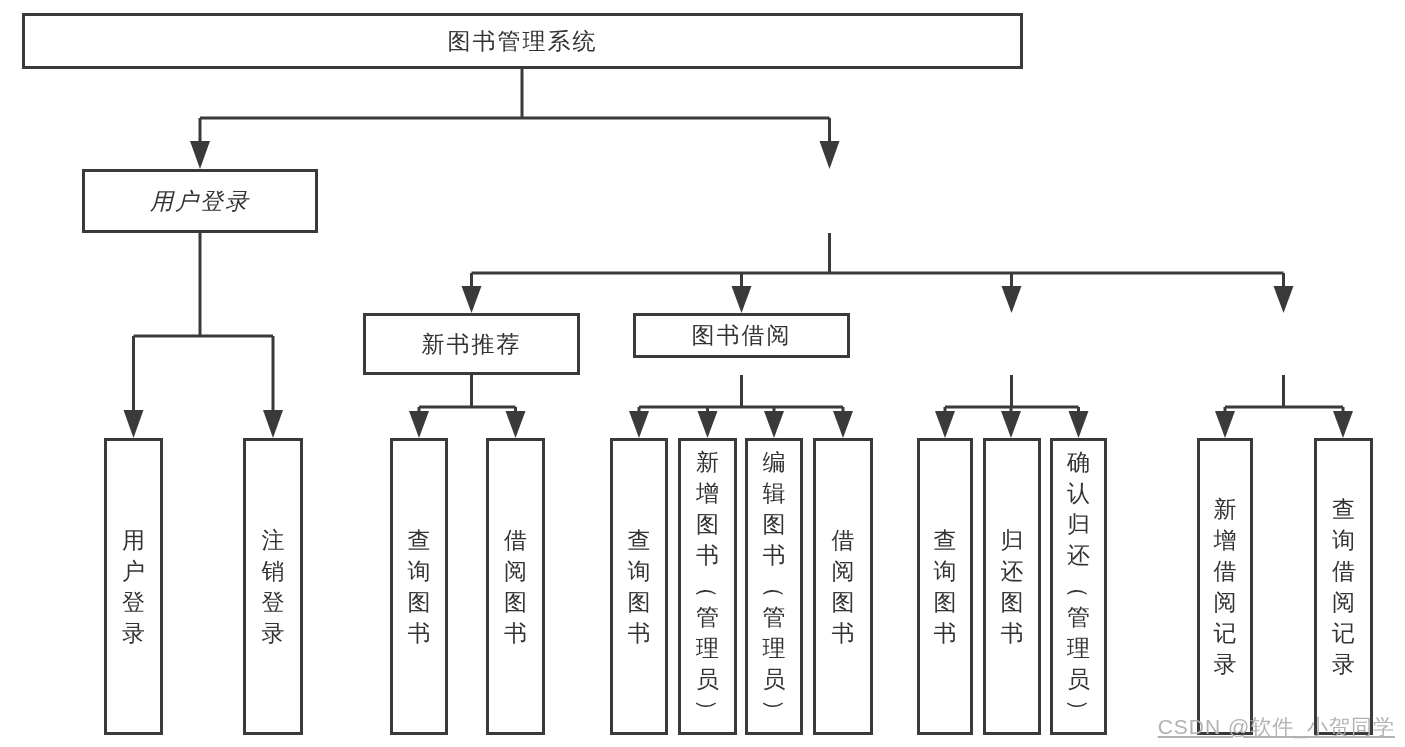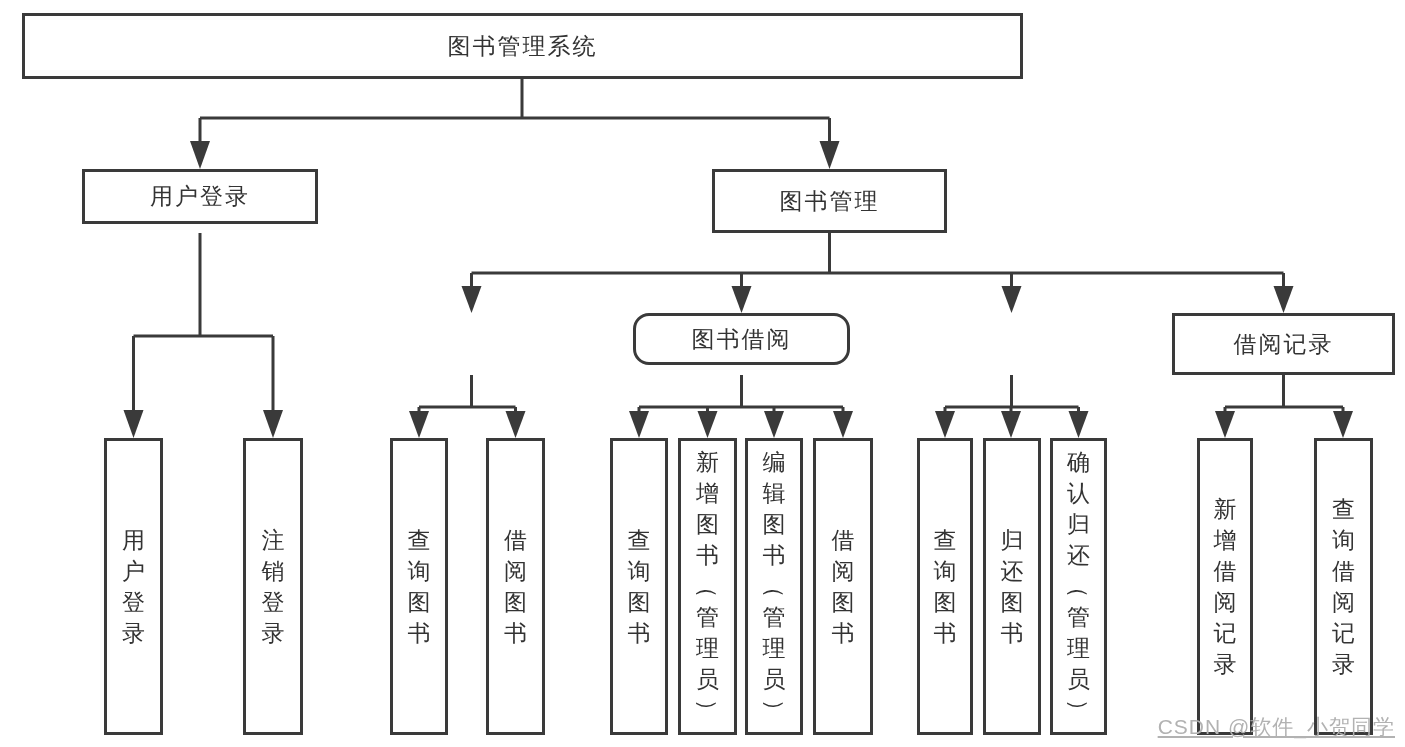--- a/index.html
+++ b/index.html
@@ -68,27 +68,26 @@
       <polygon points="764,411 784,411 774,438"></polygon>
       <polygon points="833,411 853,411 843,438"></polygon>
       <polygon points="935,411 955,411 945,438"></polygon>
       <polygon points="1001,411 1021,411 1011,438"></polygon>
       <polygon points="1068.5,411 1088.5,411 1078.5,438"></polygon>
       <polygon points="1215,411 1235,411 1225,438"></polygon>
       <polygon points="1333,411 1353,411 1343,438"></polygon>
     </g>
   </svg>
 
-  <div class="box" style="left:22px;top:13px;width:1001px;height:66px;">图书管理系统</div>
+  <div class="box" style="left:22px;top:13px;width:1001px;height:56px;">图书管理系统</div>
 
-  <div class="box" style="left:82px;top:169px;width:236px;height:55px;">用户登录</div>
-  <div class="box" style="left:712px;top:169px;width:235px;height:64px;">图书管理</div>
+  <div class="box" style="left:82px;top:169px;width:236px;height:64px;font-style:italic;">用户登录</div>
 
-  <div class="box" style="left:633px;top:313px;width:217px;height:52px;border-radius:16px;">图书借阅</div>
-  <div class="box" style="left:1172px;top:313px;width:223px;height:62px;">借阅记录</div>
+  <div class="box" style="left:363px;top:313px;width:217px;height:62px;">新书推荐</div>
+  <div class="box" style="left:633px;top:313px;width:217px;height:45px;">图书借阅</div>
 
   <div class="box v-label" style="left:104px;top:438px;width:59px;height:297px;">
       <span>用</span>
       <span>户</span>
       <span>登</span>
       <span>录</span>
     </div>
   <div class="box v-label" style="left:243px;top:438px;width:60px;height:297px;">
       <span>注</span>
       <span>销</span>

